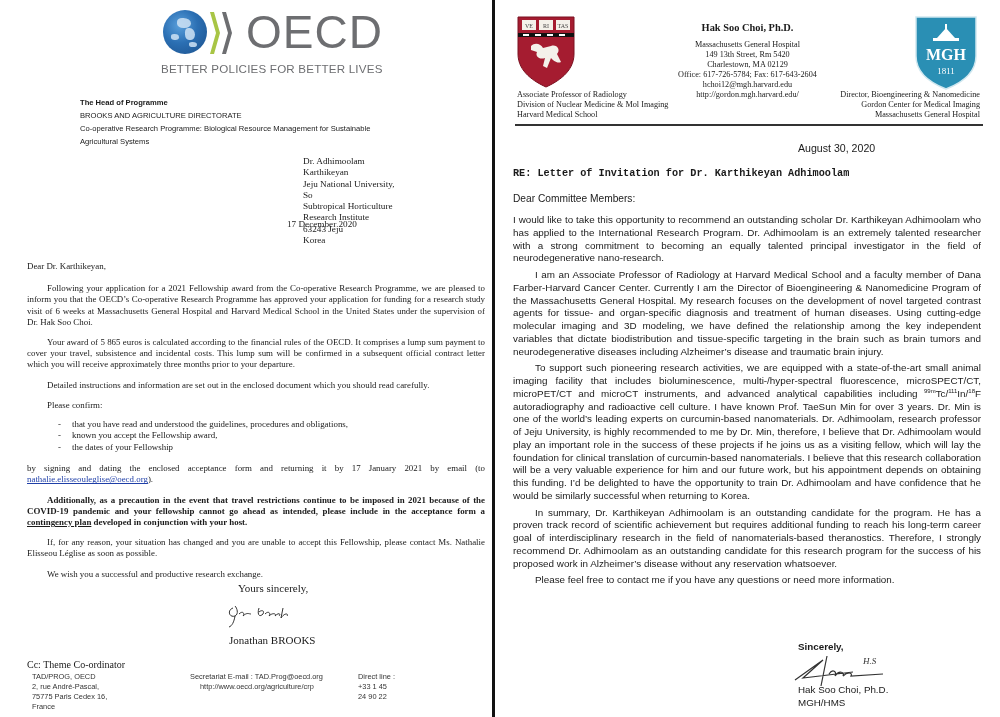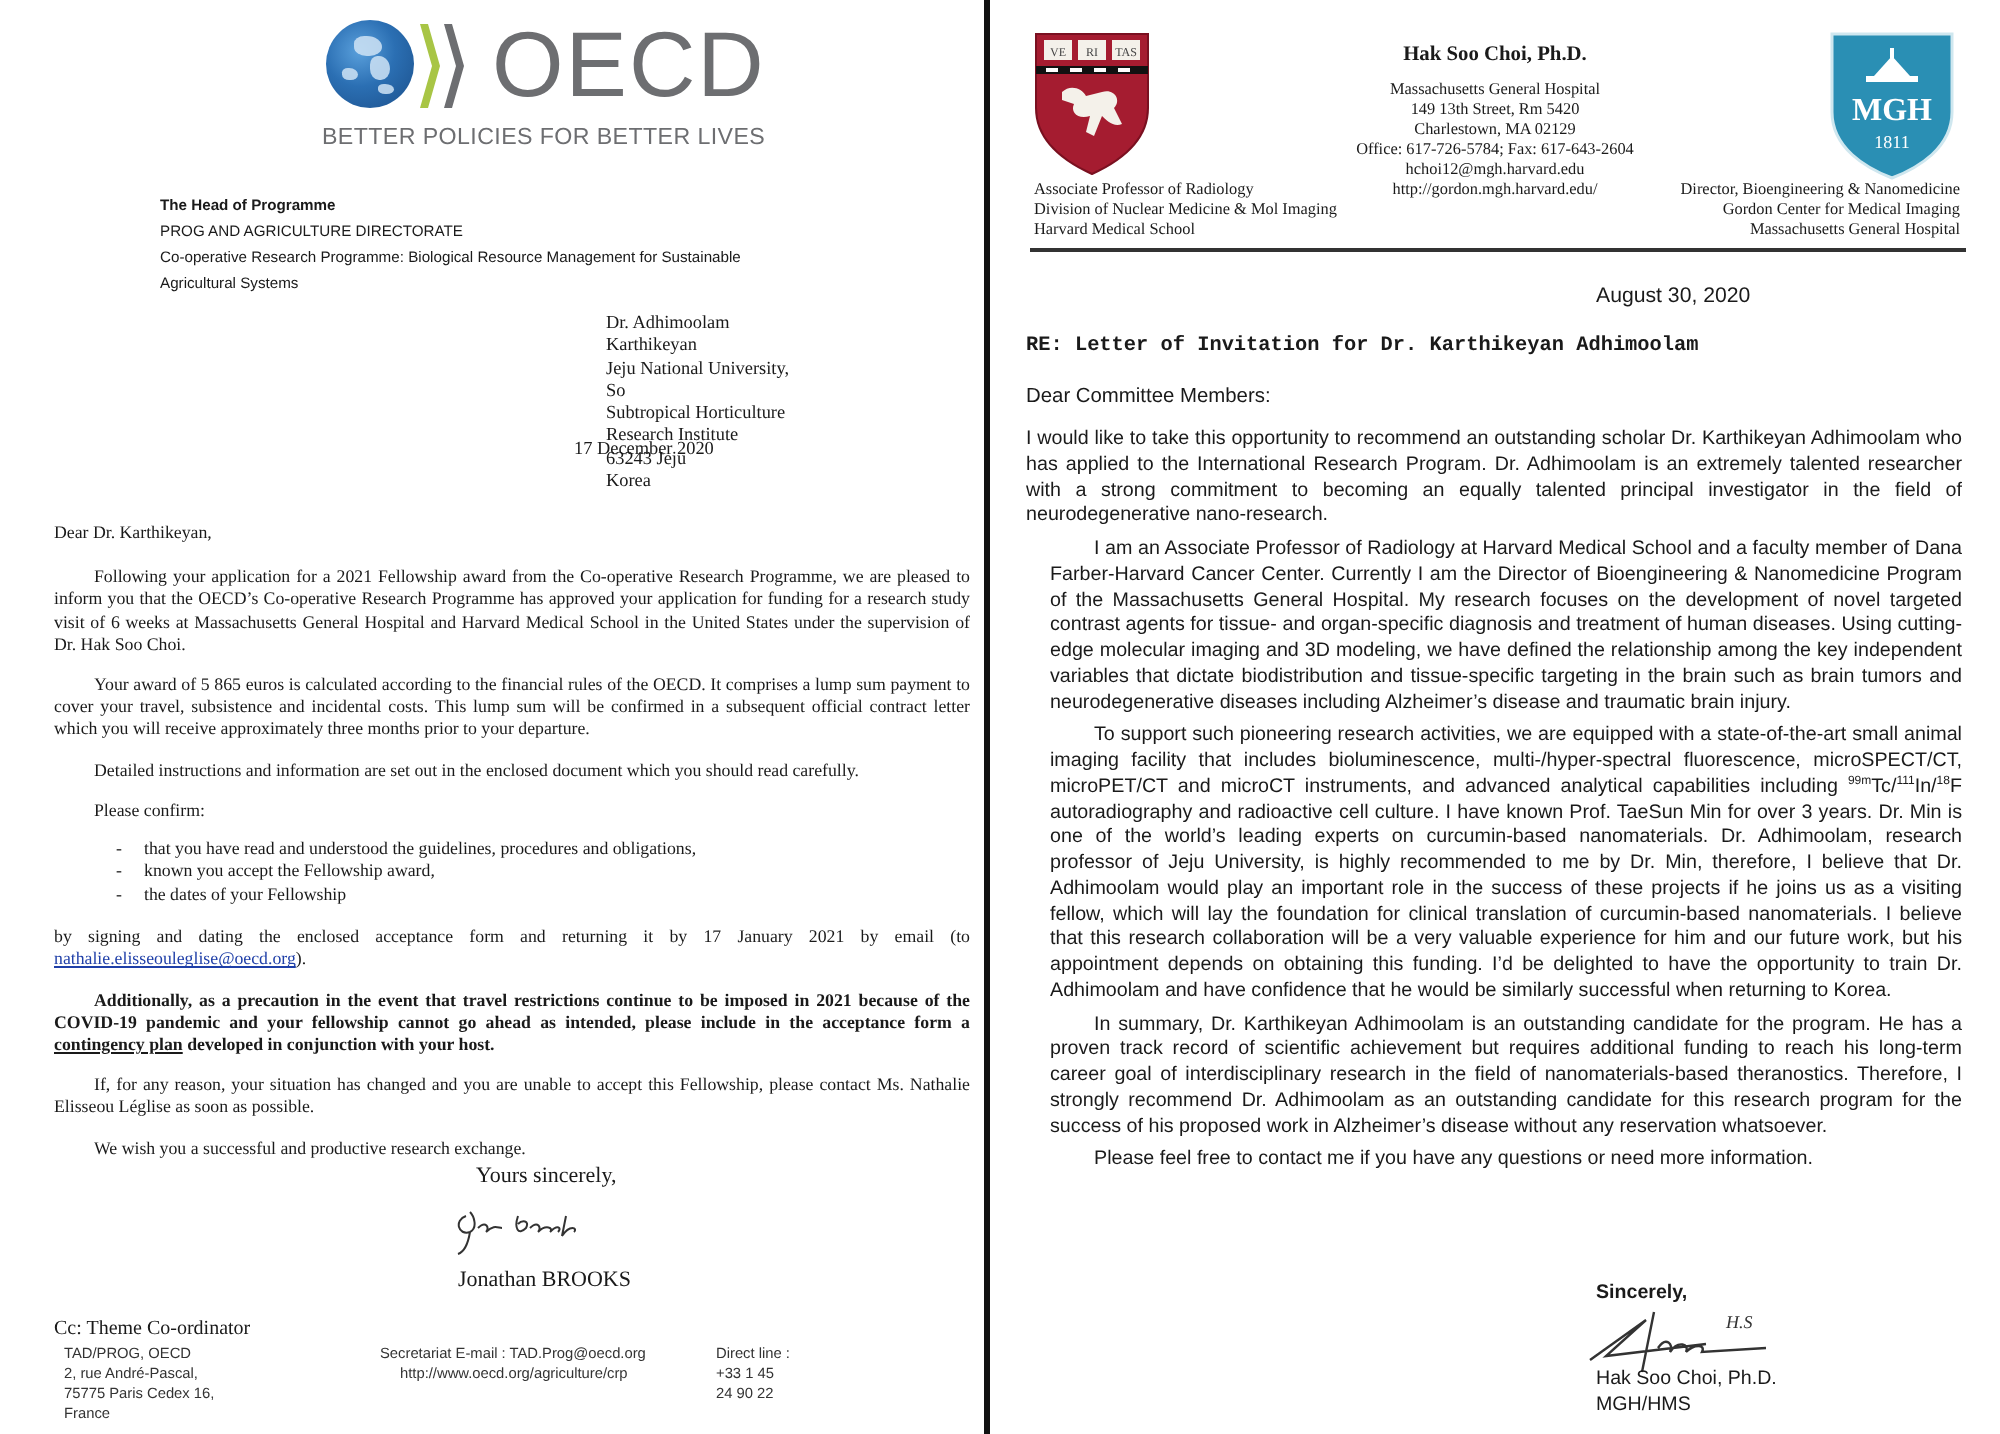--- a/index.html
+++ b/index.html
@@ -48,21 +48,21 @@
   .r-name { position: absolute; left: 0; width: 505px; top: 22px; text-align: center; font-size: 10.4px; font-weight: bold; }
   .r-center { position: absolute; left: 0; width: 505px; top: 40px; text-align: center; font-size: 8.2px; line-height: 10px; }
   .r-left3 { position: absolute; left: 22px; top: 90px; font-size: 8.2px; line-height: 10px; }
   .r-right3 { position: absolute; right: 20px; top: 90px; font-size: 8.2px; line-height: 10px; text-align: right; }
   .r-rule { position: absolute; left: 20px; top: 124px; width: 468px; height: 2px; background: #333; }
   .r-date { position: absolute; left: 303px; top: 142px; font-size: 10.6px; }
   .r-re { position: absolute; left: 18px; top: 168px; font-size: 10.2px; font-weight: bold; font-family: Liberation Mono, monospace; }
   .r-dear { position: absolute; left: 18px; top: 193px; font-size: 10.2px; }
   .r-body { position: absolute; left: 18px; top: 214px; width: 468px; font-size: 9.85px; line-height: 12.75px; text-align: justify; }
   .r-body p { margin-bottom: 4px; }
-  .r-body p.ind { text-indent: 22px; margin-left: 12px; }
+  .r-body p.ind { text-indent: 22px; }
   .r-body sup { font-size: 6px; vertical-align: 4px; line-height: 0; }
   .r-sinc { position: absolute; left: 303px; top: 641px; font-size: 9.8px; font-weight: bold; }
   .r-sig { position: absolute; left: 298px; top: 650px; width: 120px; height: 40px; }
   .r-signame { position: absolute; left: 303px; top: 684px; font-size: 9.8px; line-height: 12.5px; }
 </style>
 </head>
 <body>
 
 <div class="page serif" id="left">
   <div class="oecd-logo">
@@ -77,21 +77,21 @@
       </svg>
     <svg class="chev" style="left:62px" viewBox="0 0 10 42">
         <polygon points="0,0 4,0 10,21 4,42 0,42 6,21" fill="#6d6e71"></polygon>
       </svg>
     <span class="word">OECD</span>
     <span class="tag">BETTER POLICIES FOR BETTER LIVES</span>
   </div>
 
   <div class="l-head sans">
     <div class="b">The Head of Programme</div>
-    <div>PROG AND AGRICULTURE DIRECTORATE</div>
+    <div>BROOKS AND AGRICULTURE DIRECTORATE</div>
     <div>Co-operative Research Programme: Biological Resource Management for Sustainable Agricultural Systems</div>
   </div>
 
   <div class="l-addr">
     <div>Dr. Adhimoolam Karthikeyan</div>
     <div>Jeju National University, So</div>
     <div>Subtropical Horticulture Research Institute</div>
     <div>63243 Jeju</div>
     <div>Korea</div>
   </div>

